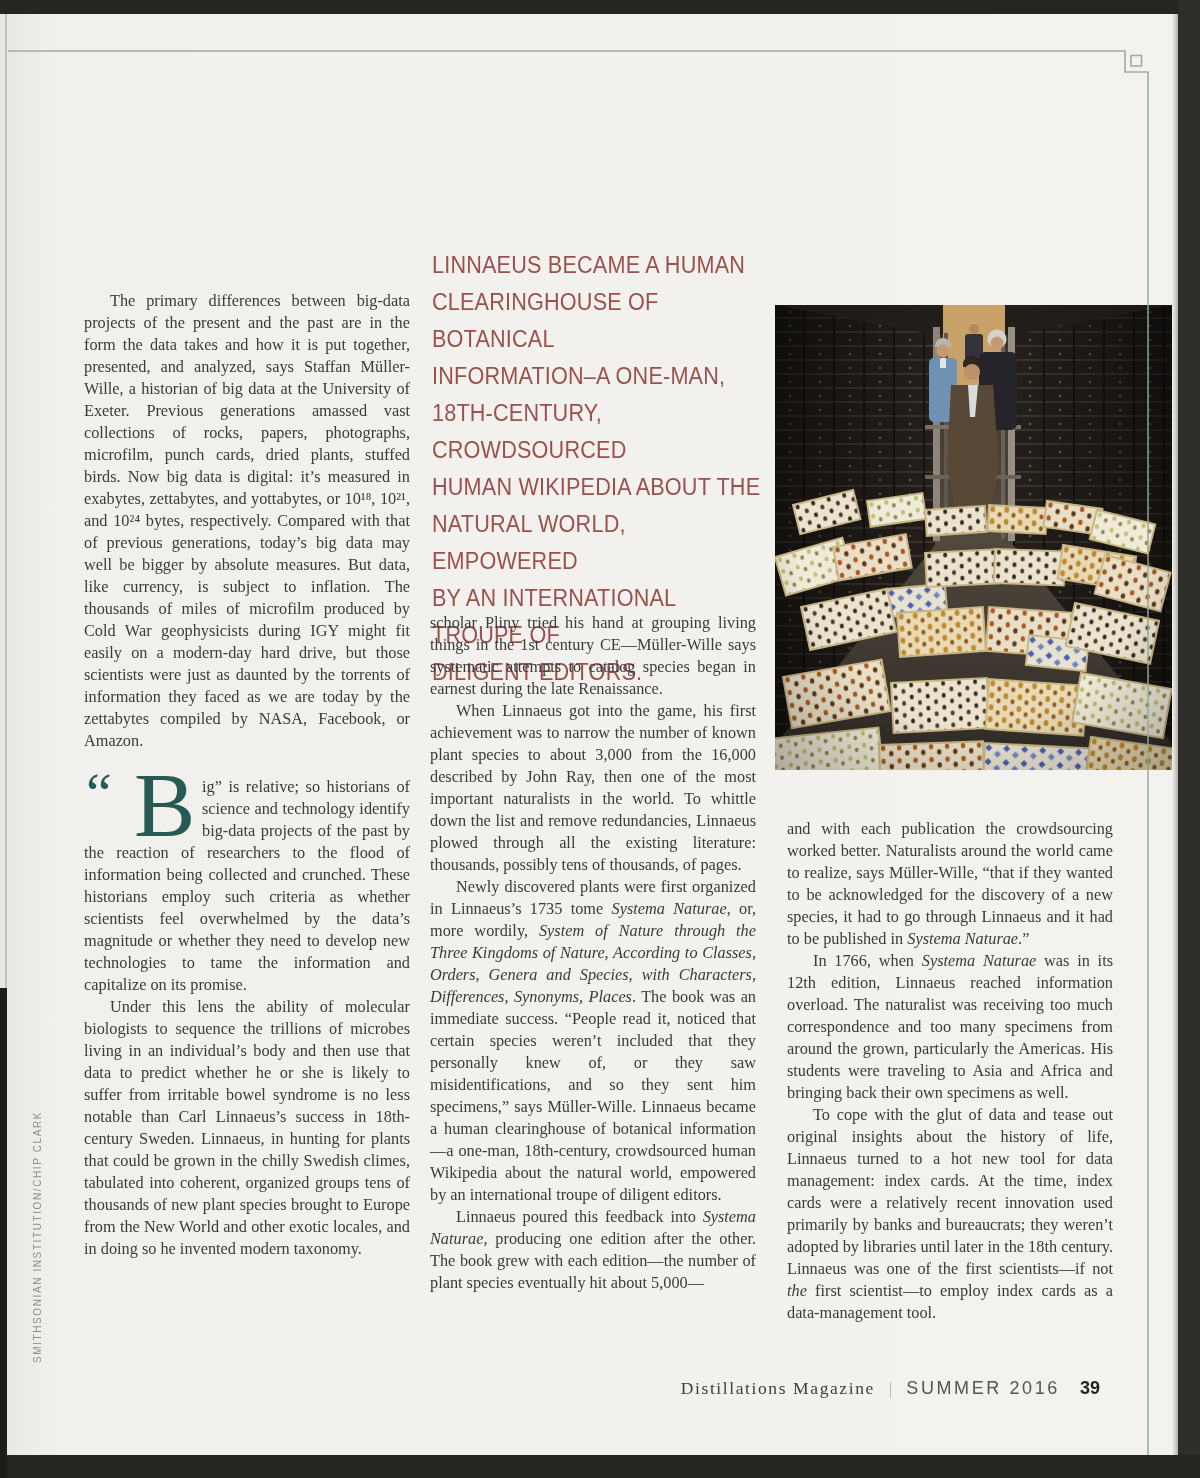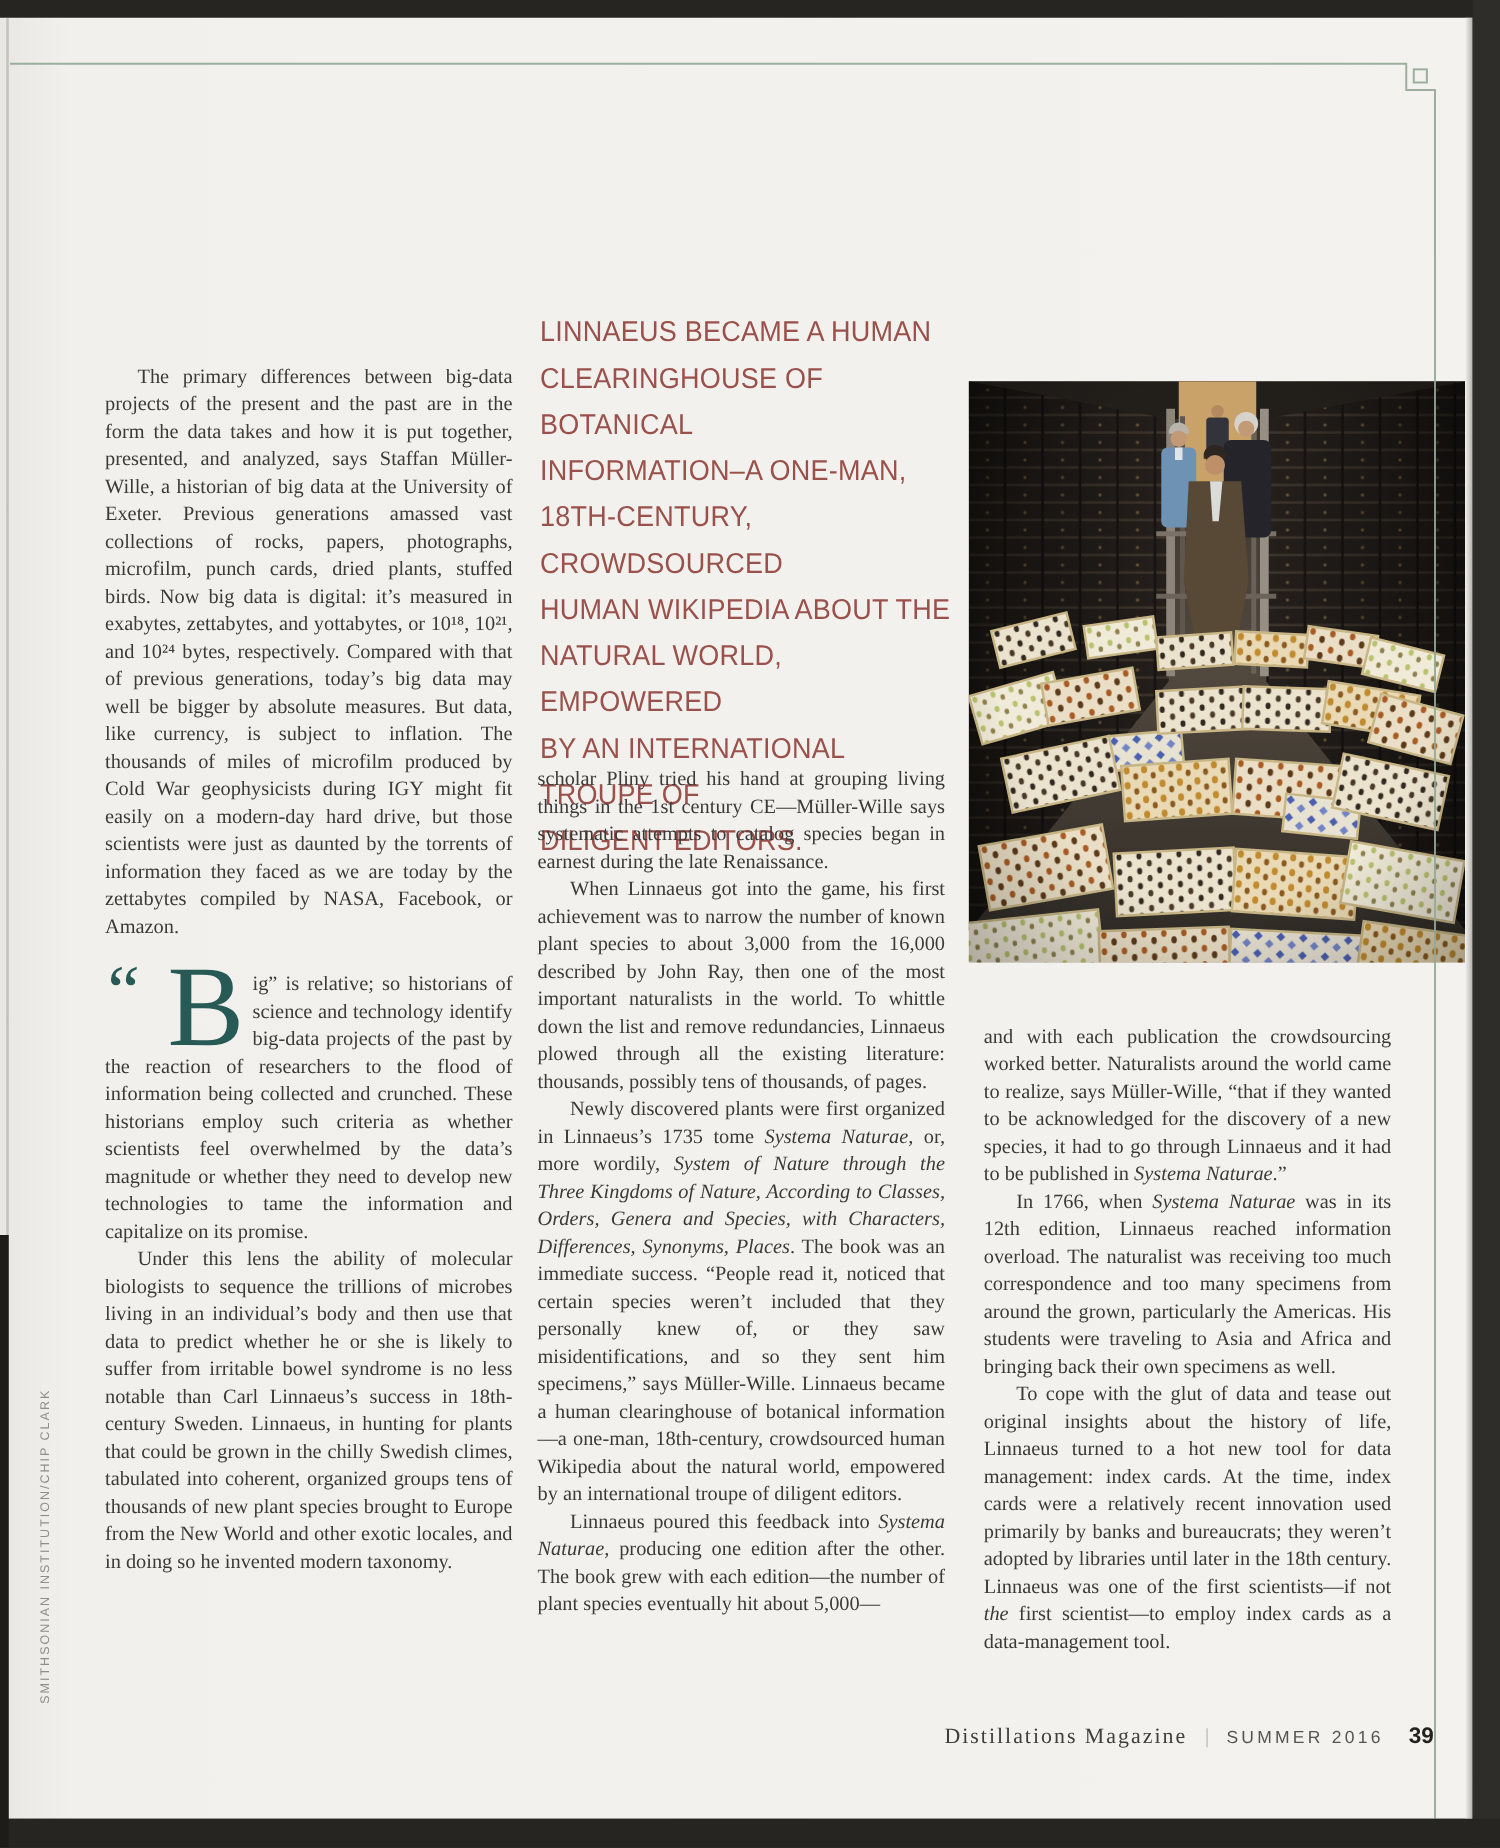--- a/index.html
+++ b/index.html
@@ -62,25 +62,24 @@
   .photo{
     position:absolute;left:775px;top:305px;width:398px;height:465px;z-index:2;
   }
   .photo svg{display:block;width:398px;height:465px;}
 
   
   .footer{
     position:absolute;left:0px;top:1378px;width:1100px;
     display:flex;justify-content:flex-end;align-items:baseline;gap:14px;
     z-index:3;
-    padding-left:47px;
   }
   .footer .mag{font-family:"Liberation Serif","DejaVu Serif",serif;font-size:17.5px;letter-spacing:1.6px;color:#3f3e3c;}
   .footer .sep{color:#8a8987;font-size:17px;font-weight:300;transform:scaleX(.6);}
-  .footer .issue{font-family:"Liberation Sans","DejaVu Sans",sans-serif;font-size:14px;letter-spacing:2.6px;color:#55544f;}
+  .footer .issue{font-family:"Liberation Sans","DejaVu Sans",sans-serif;font-size:18px;letter-spacing:2.6px;color:#55544f;}
   .footer .pagenum{font-family:"Liberation Sans","DejaVu Sans",sans-serif;font-size:18px;font-weight:bold;color:#23221f;margin-left:6px;}
 
   
   .credit{
     position:absolute;left:37px;top:1237px;
     transform:translate(-50%,-50%) rotate(-90deg);
     white-space:nowrap;
     font-family:"Liberation Sans","DejaVu Sans",sans-serif;
     font-size:10px;letter-spacing:1.6px;color:#8e8d8b;
     z-index:3;

